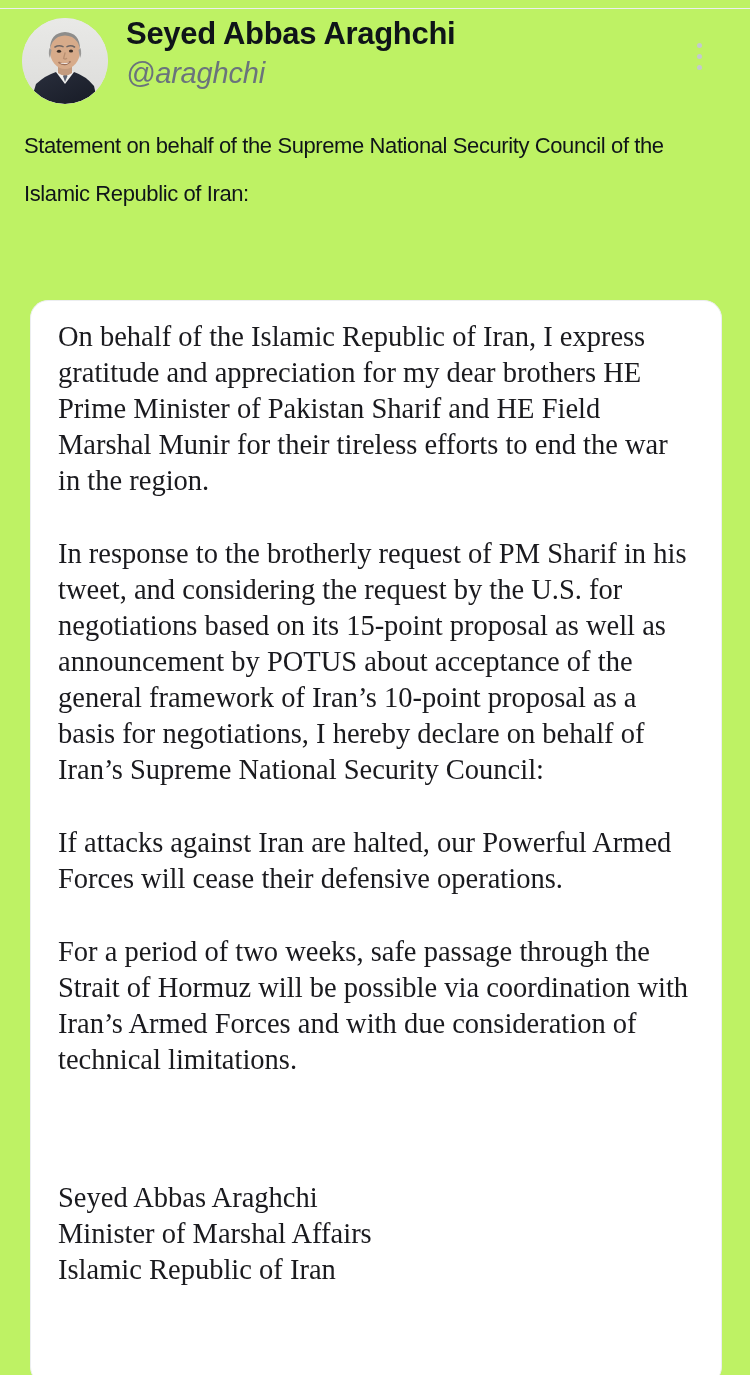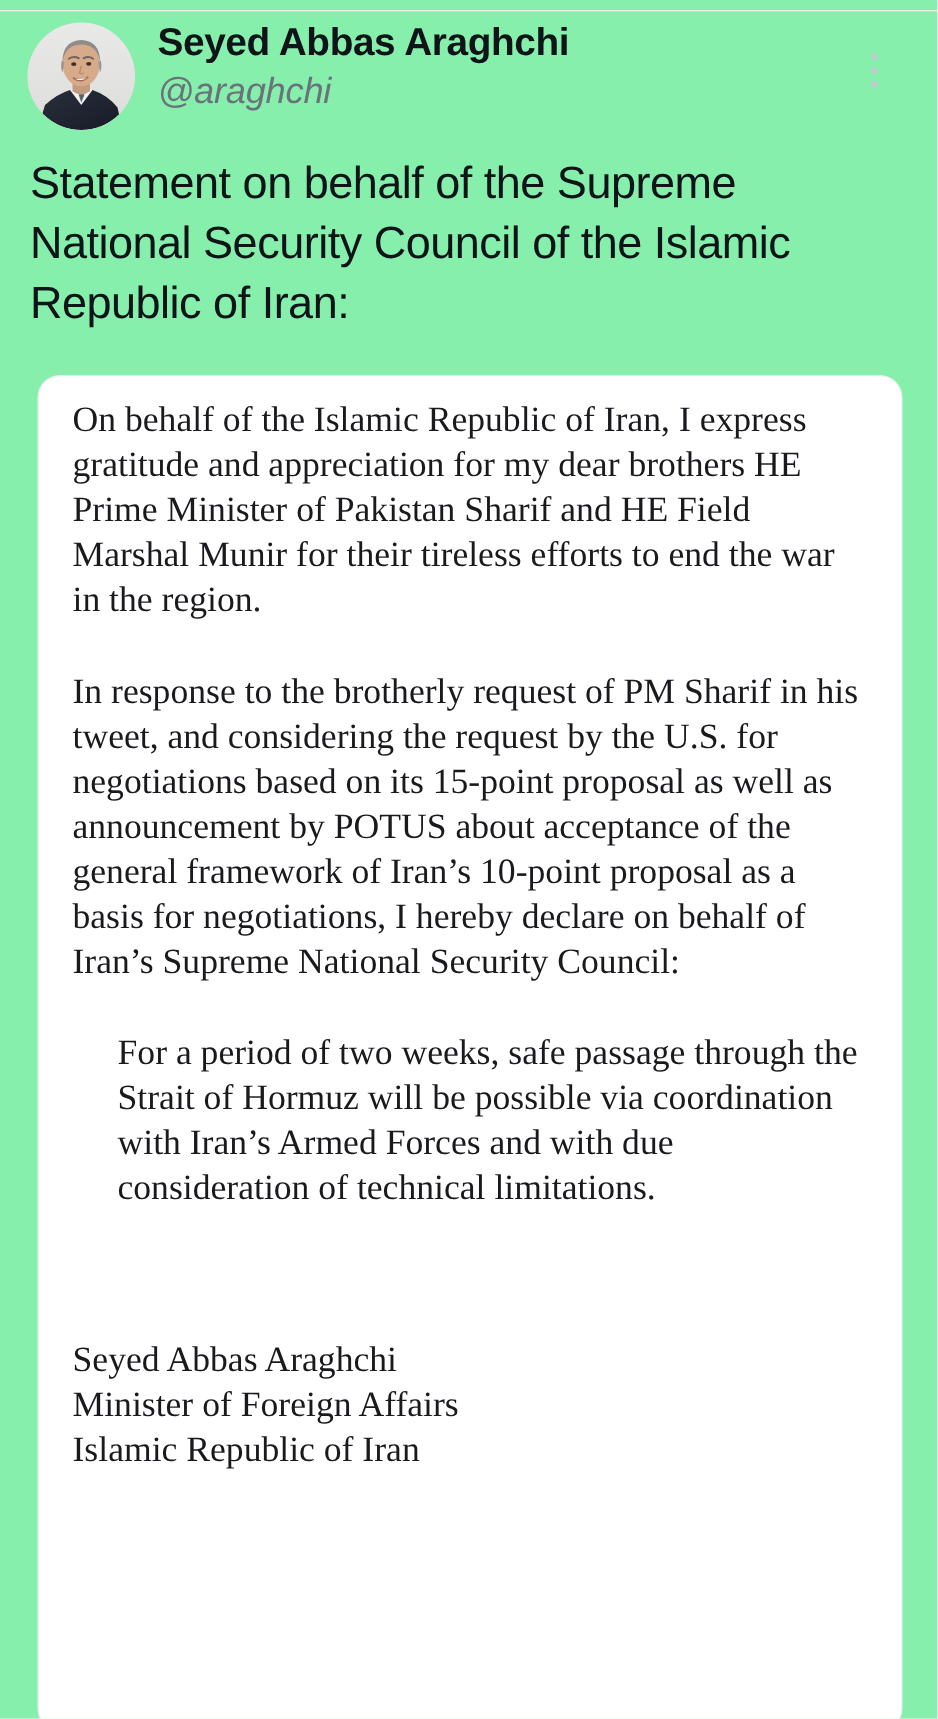--- a/index.html
+++ b/index.html
@@ -11,21 +11,21 @@
     width: 750px;
     height: 1375px;
     overflow: hidden;
     font-family: "Liberation Sans", sans-serif;
     -webkit-font-smoothing: antialiased;
   }
   .tweet {
     position: relative;
     width: 750px;
     height: 1375px;
-    background: #86efac;
+    background: #bef264;
     box-sizing: border-box;
   }
   .top-divider {
     position: absolute;
     top: 8px;
     left: 0;
     width: 750px;
     height: 1px;
     background: #eceef0;
   }
@@ -93,21 +93,21 @@
     border-radius: 50%;
     background: #c4c9ce;
   }
 
   
   .tweet-text {
     position: absolute;
     top: 122px;
     left: 24px;
     width: 700px;
-    font-size: 36px;
+    font-size: 22px;
     line-height: 48px;
     color: #0f1419;
     letter-spacing: -0.4px;
     font-weight: 400;
   }
 
   
   .statement-card {
     position: absolute;
     left: 30px;
@@ -138,21 +138,20 @@
   .statement-para {
     font-family: "Liberation Serif", serif;
     font-size: 28.5px;
     line-height: 36px;
     color: #1a1a1e;
     margin: 0 0 37px 0;
     text-align: left;
   }
   .statement-para.last-body {
     margin-bottom: 0;
-    margin-left: 36px;
   }
   .signature {
     margin-top: 102px;
     font-family: "Liberation Serif", serif;
     font-size: 28.5px;
     line-height: 36px;
     color: #1a1a1e;
   }
   .signature div { white-space: nowrap; }
 </style>
@@ -225,25 +224,26 @@
   <div class="tweet-text">Statement on behalf of the Supreme National Security Council of the Islamic Republic of Iran:</div>
 
   <div class="statement-card">
     <div class="card-inner">
 
 
       <p class="statement-para">On behalf of the Islamic Republic of Iran, I express gratitude and appreciation for my dear brothers HE Prime Minister of Pakistan Sharif and HE Field Marshal Munir for their tireless efforts to end the war in the region.</p>
 
       <p class="statement-para">In response to the brotherly request of PM Sharif in his tweet, and considering the request by the U.S. for negotiations based on its 15-point proposal as well as announcement by POTUS about acceptance of the general framework of Iran’s 10-point proposal as a basis for negotiations, I hereby declare on behalf of Iran’s Supreme National Security Council:</p>
 
+      <p class="statement-para">If attacks against Iran are halted, our Powerful Armed Forces will cease their defensive operations.</p>
 
       <p class="statement-para last-body">For a period of two weeks, safe passage through the Strait of Hormuz will be possible via coordination with Iran’s Armed Forces and with due consideration of technical limitations.</p>
 
       <div class="signature">
         <div>Seyed Abbas Araghchi</div>
-        <div>Minister of Foreign Affairs</div>
+        <div>Minister of Marshal Affairs</div>
         <div>Islamic Republic of Iran</div>
       </div>
 
     </div>
   </div>
 
 </div>
 
 </body></html>

